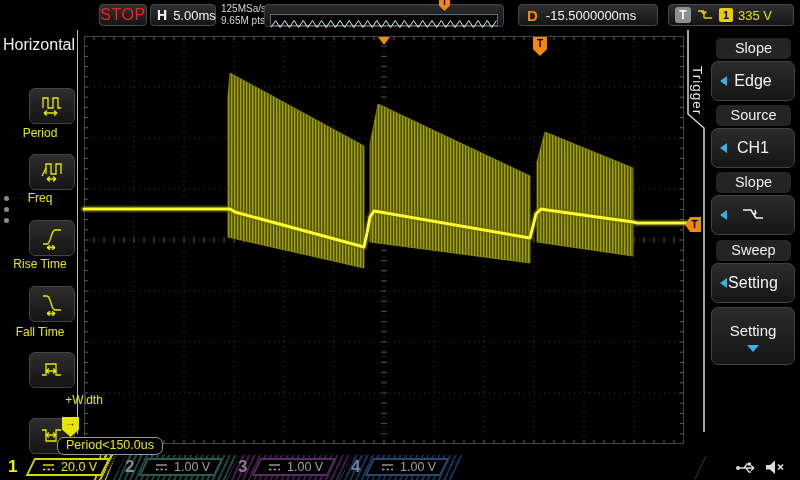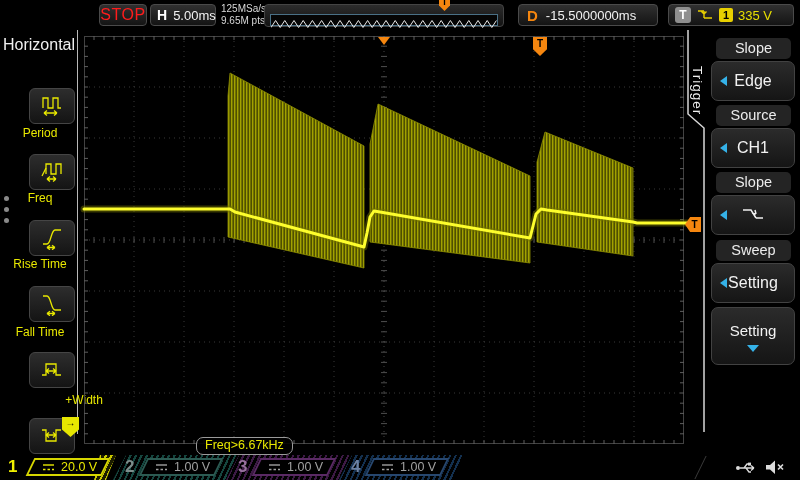--- a/index.html
+++ b/index.html
@@ -502,21 +502,21 @@
         <polygon points="286,108 294,68 446,140 446,227 286,206" fill="url(#hash)" stroke="#8f8f00" stroke-width="0.8"></polygon>
         <polygon points="453,126 461,96 549,132 549,220 453,206" fill="url(#hash)" stroke="#8f8f00" stroke-width="0.8"></polygon>
         <path d="M0,173 L146,173 L151,176 L280,211 L283,197 L286,181 L290,175 L296,176 L446,202 L449,190 L452,178 L457,173 L463,174 L549,186 L553,187 L604,187" stroke="#6f6f00" stroke-width="7" fill="none" opacity="0.5" stroke-linejoin="round" stroke-linecap="round"></path>
         <path d="M0,173 L146,173 L151,176 L280,211 L283,197 L286,181 L290,175 L296,176 L446,202 L449,190 L452,178 L457,173 L463,174 L549,186 L553,187 L604,187" stroke="#fdfd2c" stroke-width="3" fill="none" stroke-linejoin="round" stroke-linecap="round"></path>
       </svg>
   </div>
   <div id="center-tri" class="abs"></div>
   <div id="tflag" class="abs">T</div>
   <div id="trig-level-mark" class="abs">T</div>
   <div id="ch1-pin" class="abs">→</div>
-  <div id="meas-freq" class="abs meas-box">Freq&gt;6.67kHz</div>
+  <div id="meas-period" class="abs meas-box">Period&lt;150.0us</div>
 
   <div id="right-menu" class="abs">
     <svg class="abs" style="left:0;top:0" width="30" height="410">
       <path d="M6,0 V84 L22,98 V402" stroke="#d8d8d8" stroke-width="1.5" fill="none"></path>
     </svg>
     <div id="trigger-tab" class="abs">Trigger</div>
     <div id="right-items">
         <div class="abs rm-header" style="top: 8px;">Slope</div>
         <div class="abs rm-btn" style="top: 31px;">
           <div class="rm-arrow"></div>

